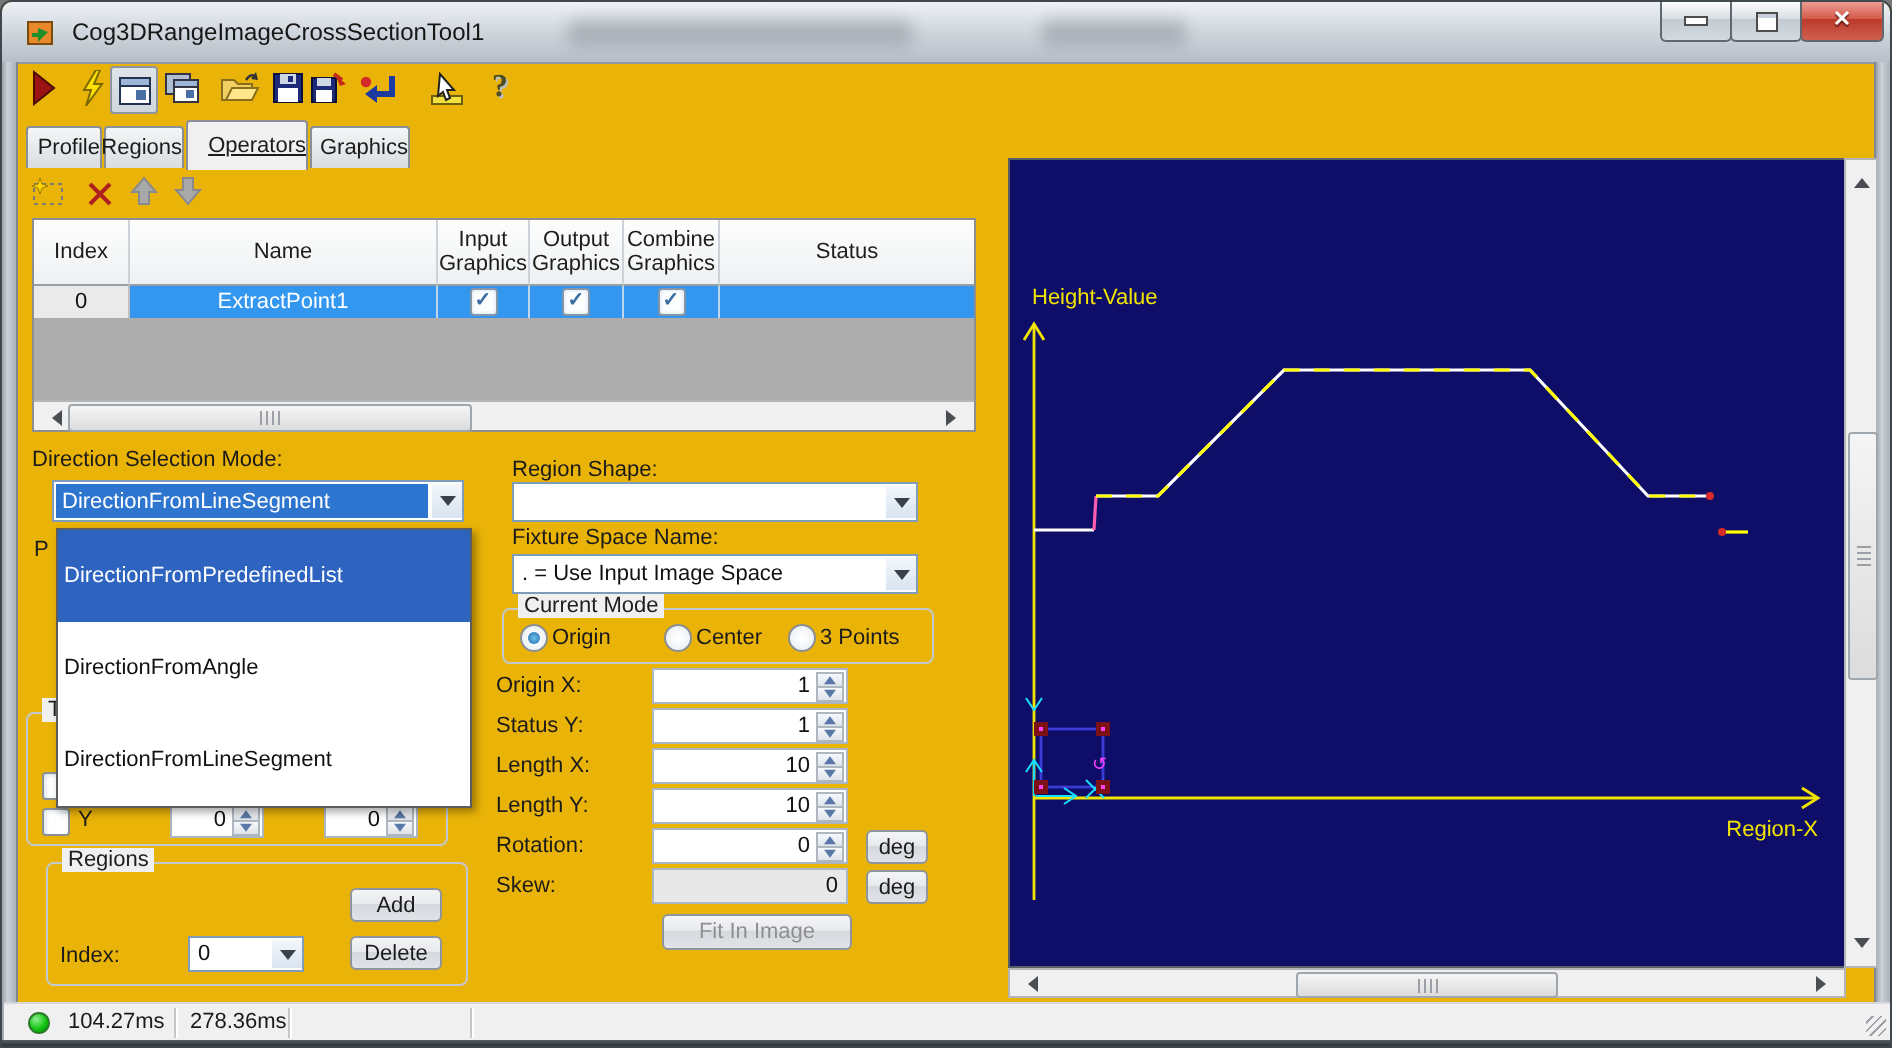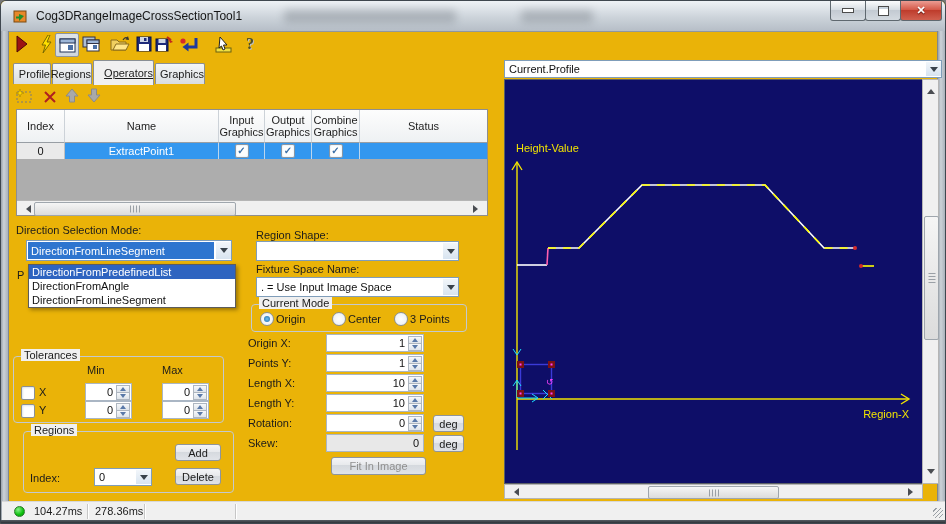--- a/index.html
+++ b/index.html
@@ -54,21 +54,21 @@
     background:repeating-linear-gradient(#9aa0a6 0 1px,transparent 1px 3px);}
   .tri{width:0;height:0;position:absolute;}
   
   .lbl{position:absolute;font-size:11px;color:#1b1b1b;white-space:nowrap;}
   .combo{position:absolute;height:20px;background:#fff;border:1px solid #7f9db9;box-sizing:border-box;font-size:11px;color:#111;}
   .combo .val{position:absolute;left:1px;top:1px;right:17px;bottom:1px;display:flex;align-items:center;padding-left:3px;white-space:nowrap;overflow:hidden;}
   .combo.focused .val{background:#2e75cf;color:#fff;}
   .dda{position:absolute;right:0;top:1px;bottom:1px;width:15px;background:linear-gradient(#f2f6fa,#d8e4f0);display:flex;align-items:center;justify-content:center;}
   .dda::after{content:"";border:4px solid transparent;border-top:5px solid #39424b;margin-top:4px;}
   .popup{position:absolute;background:#fff;border:1px solid #5c5c5c;box-shadow:2px 2px 4px rgba(0,0,0,.35);z-index:20;}
-  .popup .item{height:14px;font-size:11px;display:flex;align-items:center;padding:0 3px;color:#111;white-space:nowrap;}
+  .popup .item{height:14px;font-size:11px;display:flex;align-items:center;padding:16px 3px;color:#111;white-space:nowrap;}
   .popup .item.hl{background:#2e64c0;color:#fff;}
   .groupbox{position:absolute;border:1px solid #c3c9cf;border-radius:4px;box-sizing:border-box;}
   .legend{position:absolute;top:-8px;left:7px;background:#f0f0f0;padding:0 3px;font-size:11px;color:#202020;white-space:nowrap;}
   .radio{width:12px;height:12px;border:1px solid #8a9094;border-radius:50%;background:radial-gradient(#fff,#e8edf2);display:inline-block;position:relative;}
   .radio.on::after{content:"";position:absolute;left:3px;top:3px;width:6px;height:6px;border-radius:50%;background:radial-gradient(#6fc2f0,#1d66a8);}
   .field{position:absolute;height:18px;background:#fff;border:1px solid #aab6c4;box-sizing:border-box;}
   .field .fv{position:absolute;left:2px;top:0;right:18px;bottom:0;display:flex;align-items:center;justify-content:flex-end;font-size:11px;color:#111;}
   .field.nospin .fv{right:4px;}
   .field.disabled{background:#e8e8e8;}
   .spin{position:absolute;right:1px;top:1px;bottom:1px;width:14px;display:flex;flex-direction:column;}
@@ -292,21 +292,21 @@
 
   <div class="lbl" style="left:247px;top:336px">Origin X:</div>
   <div class="field" style="left:325px;top:333px;width:98px">
     <span class="fv">1</span>
     <span class="spin">
         <i class="up"></i>
         <i class="dn"></i>
       </span>
     </div>
 
-  <div class="lbl" style="left:247px;top:356px">Points Y:</div>
+  <div class="lbl" style="left:247px;top:356px">Status Y:</div>
   <div class="field" style="left:325px;top:353px;width:98px">
     <span class="fv">1</span>
     <span class="spin">
         <i class="up"></i>
         <i class="dn"></i>
       </span>
     </div>
 
   <div class="lbl" style="left:247px;top:376px">Length X:</div>
   <div class="field" style="left:325px;top:373px;width:98px">
@@ -386,24 +386,20 @@
     <span class="legend">Regions</span>
     <div class="w7btn" style="left:151px;top:12px;width:46px;height:17px">Add</div>
     <span class="lbl" style="left:6px;top:40px">Index:</span>
     <div class="combo" style="left:70px;top:36px;width:58px;height:18px">
       <span class="val">0</span>
       <span class="dda"></span>
       </div>
     <div class="w7btn" style="left:151px;top:36px;width:46px;height:17px">Delete</div>
   </div>
 
-  <div class="combo display-combo">
-    <span class="val">Current.Profile</span>
-    <span class="dda"></span>
-  </div>
 
   <div class="chart">
     <svg id="profile-svg" width="417" height="403" viewBox="0 0 417 403">
 
       <line x1="12" y1="82" x2="12" y2="370" stroke="#f2e400" stroke-width="1.4"></line>
       <polyline points="7,90 12,82 17,90" fill="none" stroke="#f2e400" stroke-width="1.4"></polyline>
       <line x1="12" y1="319" x2="404" y2="319" stroke="#f2e400" stroke-width="1.4"></line>
       <polyline points="396,314 404,319 396,324" fill="none" stroke="#f2e400" stroke-width="1.4"></polyline>
       <text x="11" y="72" fill="#f2e400" font-size="11">Height-Value</text>
       <text x="404" y="338" fill="#f2e400" font-size="11" text-anchor="end">Region-X</text>

